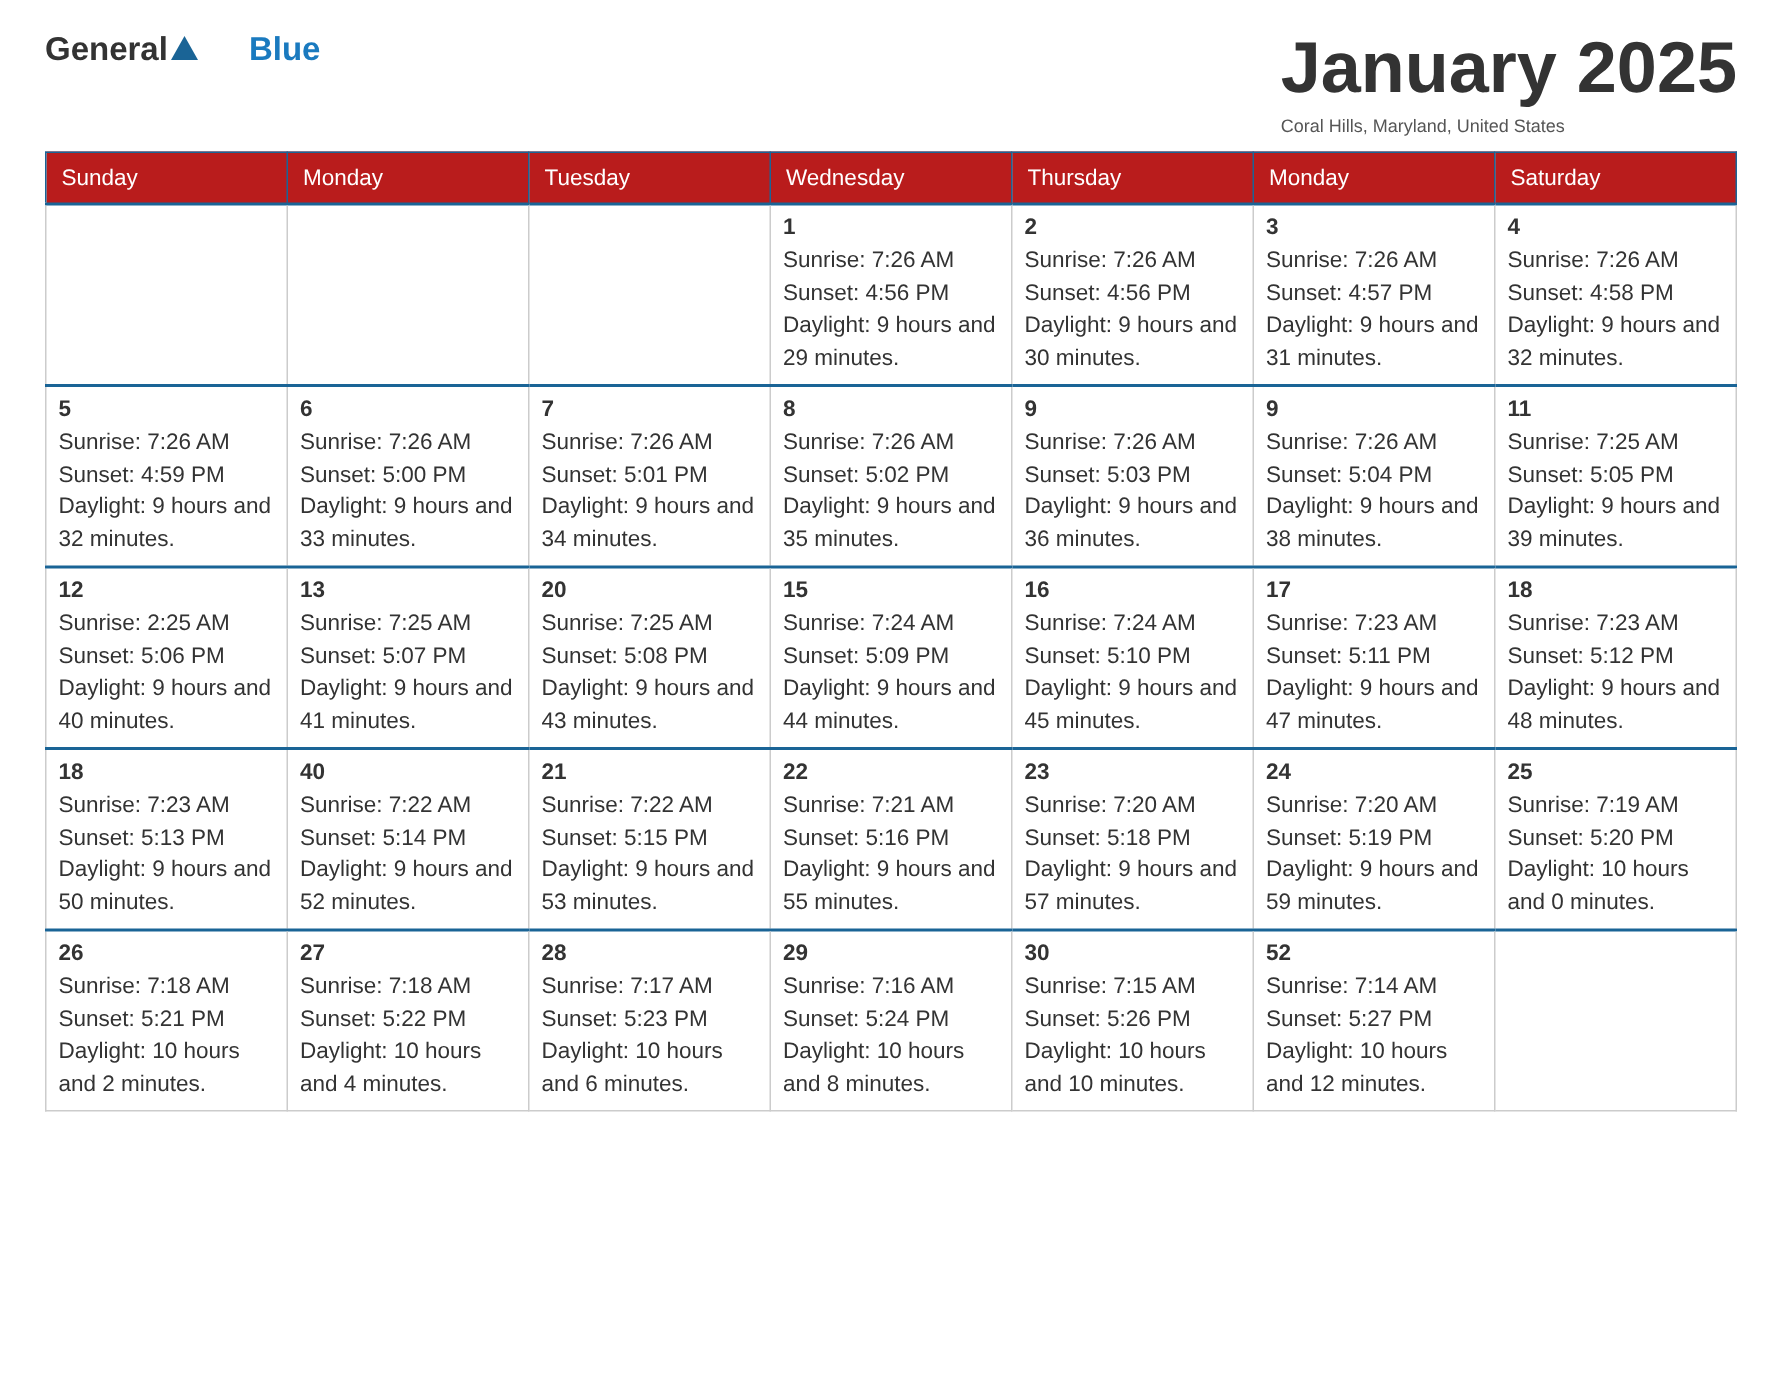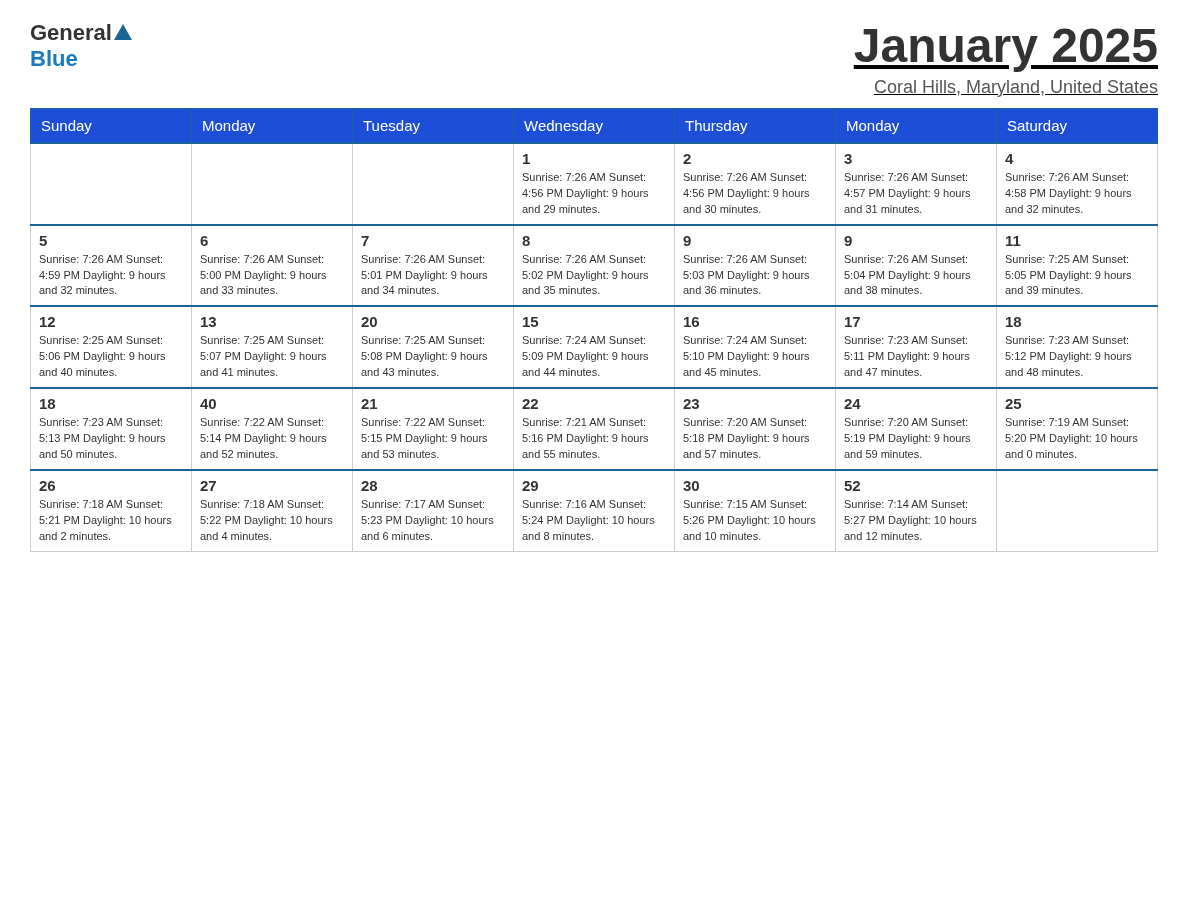--- a/index.html
+++ b/index.html
@@ -11,62 +11,61 @@
       padding: 20px 30px;
     }
     .header {
       display: flex;
       justify-content: space-between;
       align-items: flex-start;
       margin-bottom: 10px;
     }
     .logo {
       display: flex;
-      flex-direction: column;
-      align-items: flex-start;
+      flex-direction: row;
+      align-items: flex-end;
     }
     .logo-text {
       display: flex;
       align-items: center;
       font-size: 22px;
       font-weight: bold;
       color: #333;
     }
     .logo-general {
       color: #333;
       font-size: 22px;
       font-weight: bold;
     }
     .logo-blue {
       color: #1a7abf;
       font-size: 22px;
       font-weight: bold;
+      margin-left: 32px;
     }
     .title-area {
-      text-align: right;
-      text-decoration: underline;
     }
     .month-title {
       font-size: 48px;
       font-weight: bold;
       color: #333;
       line-height: 1.1;
     }
     .location {
-      font-size: 18px;
+      font-size: 12px;
       color: #555;
       margin-top: 4px;
     }
     .calendar {
       width: 100%;
       border-collapse: collapse;
       margin-top: 10px;
     }
     .calendar th {
-      background-color: #1d4ed8;
+      background-color: #b91c1c;
       color: #fff;
       padding: 8px 10px;
       text-align: left;
       font-size: 15px;
       font-weight: normal;
       border: 1px solid #1a6496;
     }
     .calendar td {
       vertical-align: top;
       padding: 6px 8px;
@@ -80,21 +79,21 @@
       border-top: 2px solid #1a6496;
     }
     .day-number {
       font-size: 15px;
       font-weight: bold;
       color: #333;
       display: block;
       margin-bottom: 3px;
     }
     .day-info {
-      font-size: 11px;
+      font-size: 15px;
       color: #333;
       line-height: 1.45;
     }
     .empty-cell {
       background: #fff;
     }
     .logo-icon {
       display: inline-flex;
       align-items: center;
     }

